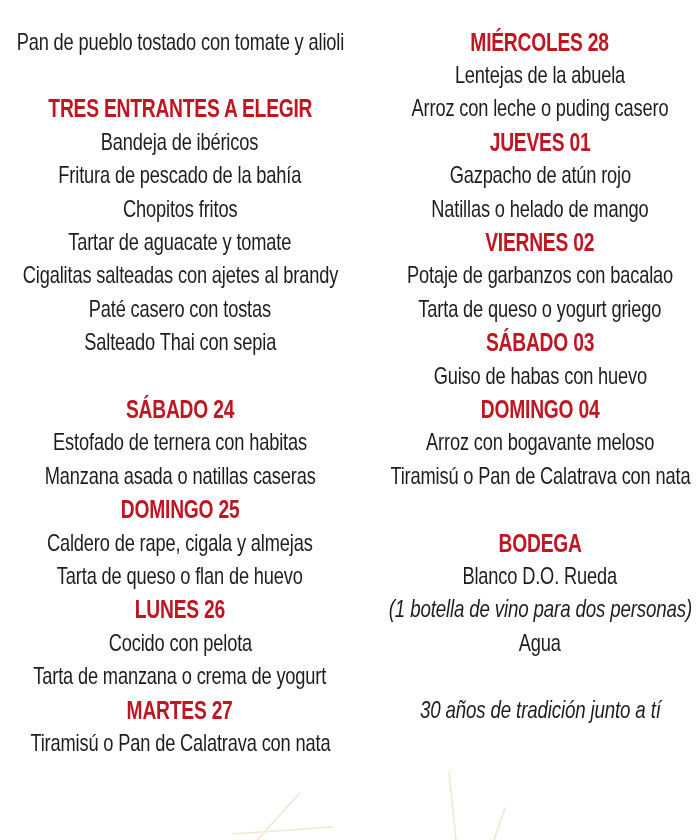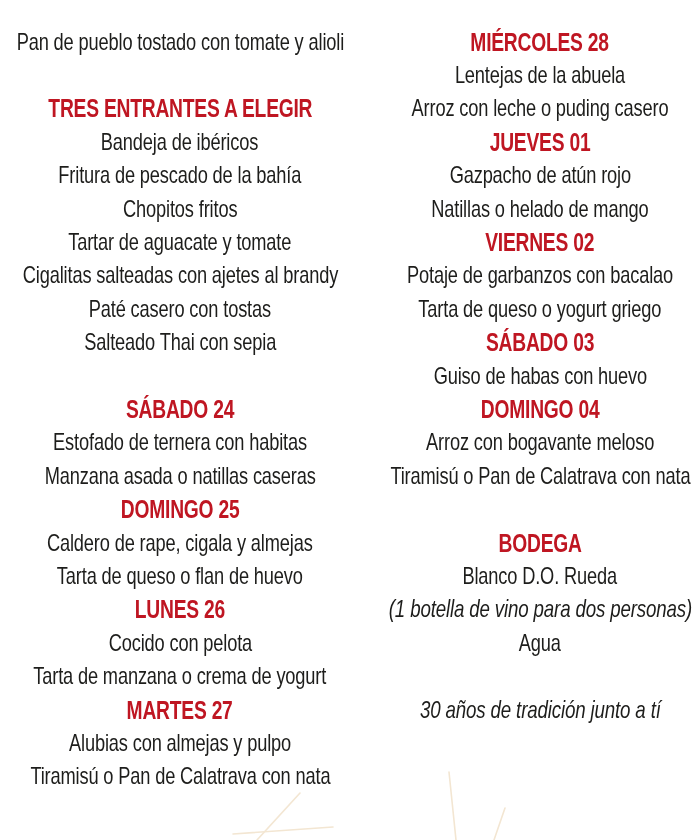--- a/index.html
+++ b/index.html
@@ -123,23 +123,20 @@
       <div class="line item">
         <span>Cocido con pelota</span>
       </div>
       <div class="line item">
         <span>Tarta de manzana o crema de yogurt</span>
       </div>
       <div class="line header">
         <span>MARTES 27</span>
       </div>
       <div class="line item">
-        <span>Alubias con almejas y pulpo</span>
-      </div>
-      <div class="line item">
         <span>Tiramisú o Pan de Calatrava con nata</span>
       </div>
     </section>
   <section class="column col-right">
       <div class="line header">
         <span>MIÉRCOLES 28</span>
       </div>
       <div class="line item">
         <span>Lentejas de la abuela</span>
       </div>

